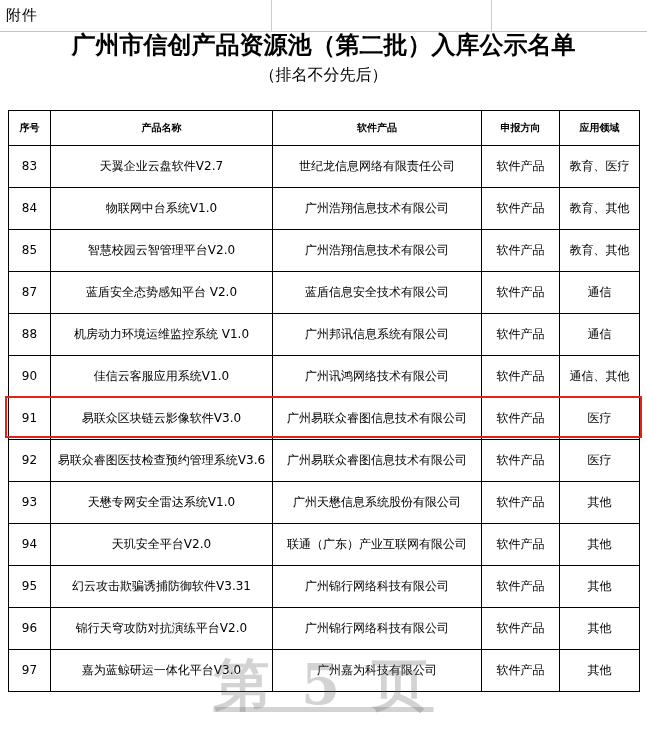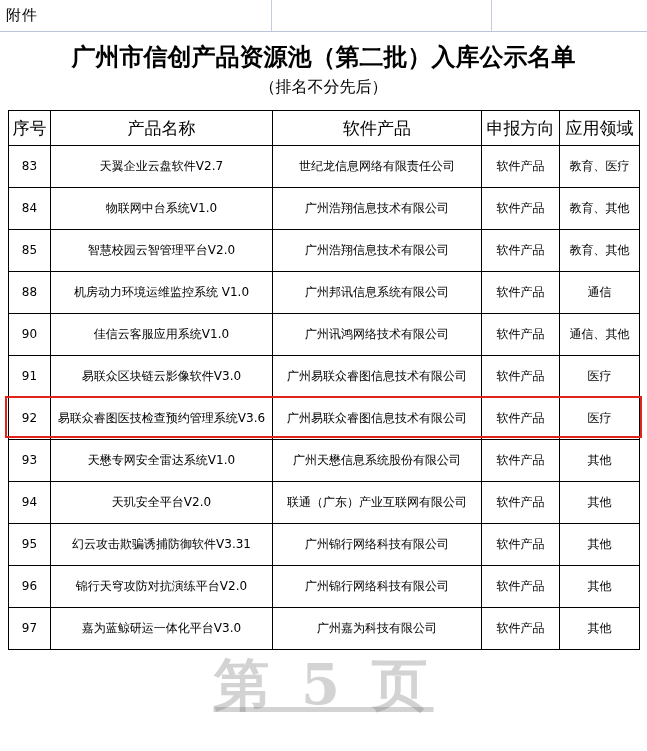--- a/index.html
+++ b/index.html
@@ -50,21 +50,21 @@
     position: absolute;
     left: 491px;
     top: 0;
     width: 1px;
     height: 31px;
     background: #c3cedd;
   }
   .title-block {
     position: absolute;
     left: 0;
-    top: 40px;
+    top: 28px;
     width: 647px;
     text-align: center;
   }
   .doc-title {
     font-family: "DejaVu Serif", serif;
     font-weight: bold;
     font-size: 24px;
     letter-spacing: 0px;
     color: #000;
     line-height: 34px;
@@ -89,23 +89,23 @@
     border: 1px solid #000;
     padding: 0;
     text-align: center;
     vertical-align: middle;
     font-family: "DejaVu Sans", sans-serif;
     font-size: 12px;
     line-height: 1.35;
     height: 41px;
   }
   table.main thead th {
-    font-weight: normal;
+    font-weight: bold;
     height: 34px;
-    font-size: 17px;
+    font-size: 10px;
   }
   td.name-cell {
     text-align: left;
     padding-left: 7px;
     padding-right: 4px;
   }
   td.unit-cell {
     text-align: left;
     padding-left: 9px;
     padding-right: 4px;
@@ -197,20 +197,27 @@
         <td class="field-cell">教育、其他</td>
       </tr>
       <tr>
         <td class="num-cell">85</td>
         <td class="name-cell">智慧校园云智管理平台V2.0</td>
         <td class="unit-cell">广州浩翔信息技术有限公司</td>
         <td class="dir-cell">软件产品</td>
         <td class="field-cell">教育、其他</td>
       </tr>
       <tr>
+        <td class="num-cell">87</td>
+        <td class="name-cell">蓝盾安全态势感知平台 V2.0</td>
+        <td class="unit-cell">蓝盾信息安全技术有限公司</td>
+        <td class="dir-cell">软件产品</td>
+        <td class="field-cell">通信</td>
+      </tr>
+      <tr>
         <td class="num-cell">88</td>
         <td class="name-cell">机房动力环境运维监控系统 V1.0</td>
         <td class="unit-cell">广州邦讯信息系统有限公司</td>
         <td class="dir-cell">软件产品</td>
         <td class="field-cell">通信</td>
       </tr>
       <tr>
         <td class="num-cell">90</td>
         <td class="name-cell">佳信云客服应用系统V1.0</td>
         <td class="unit-cell">广州讯鸿网络技术有限公司</td>

